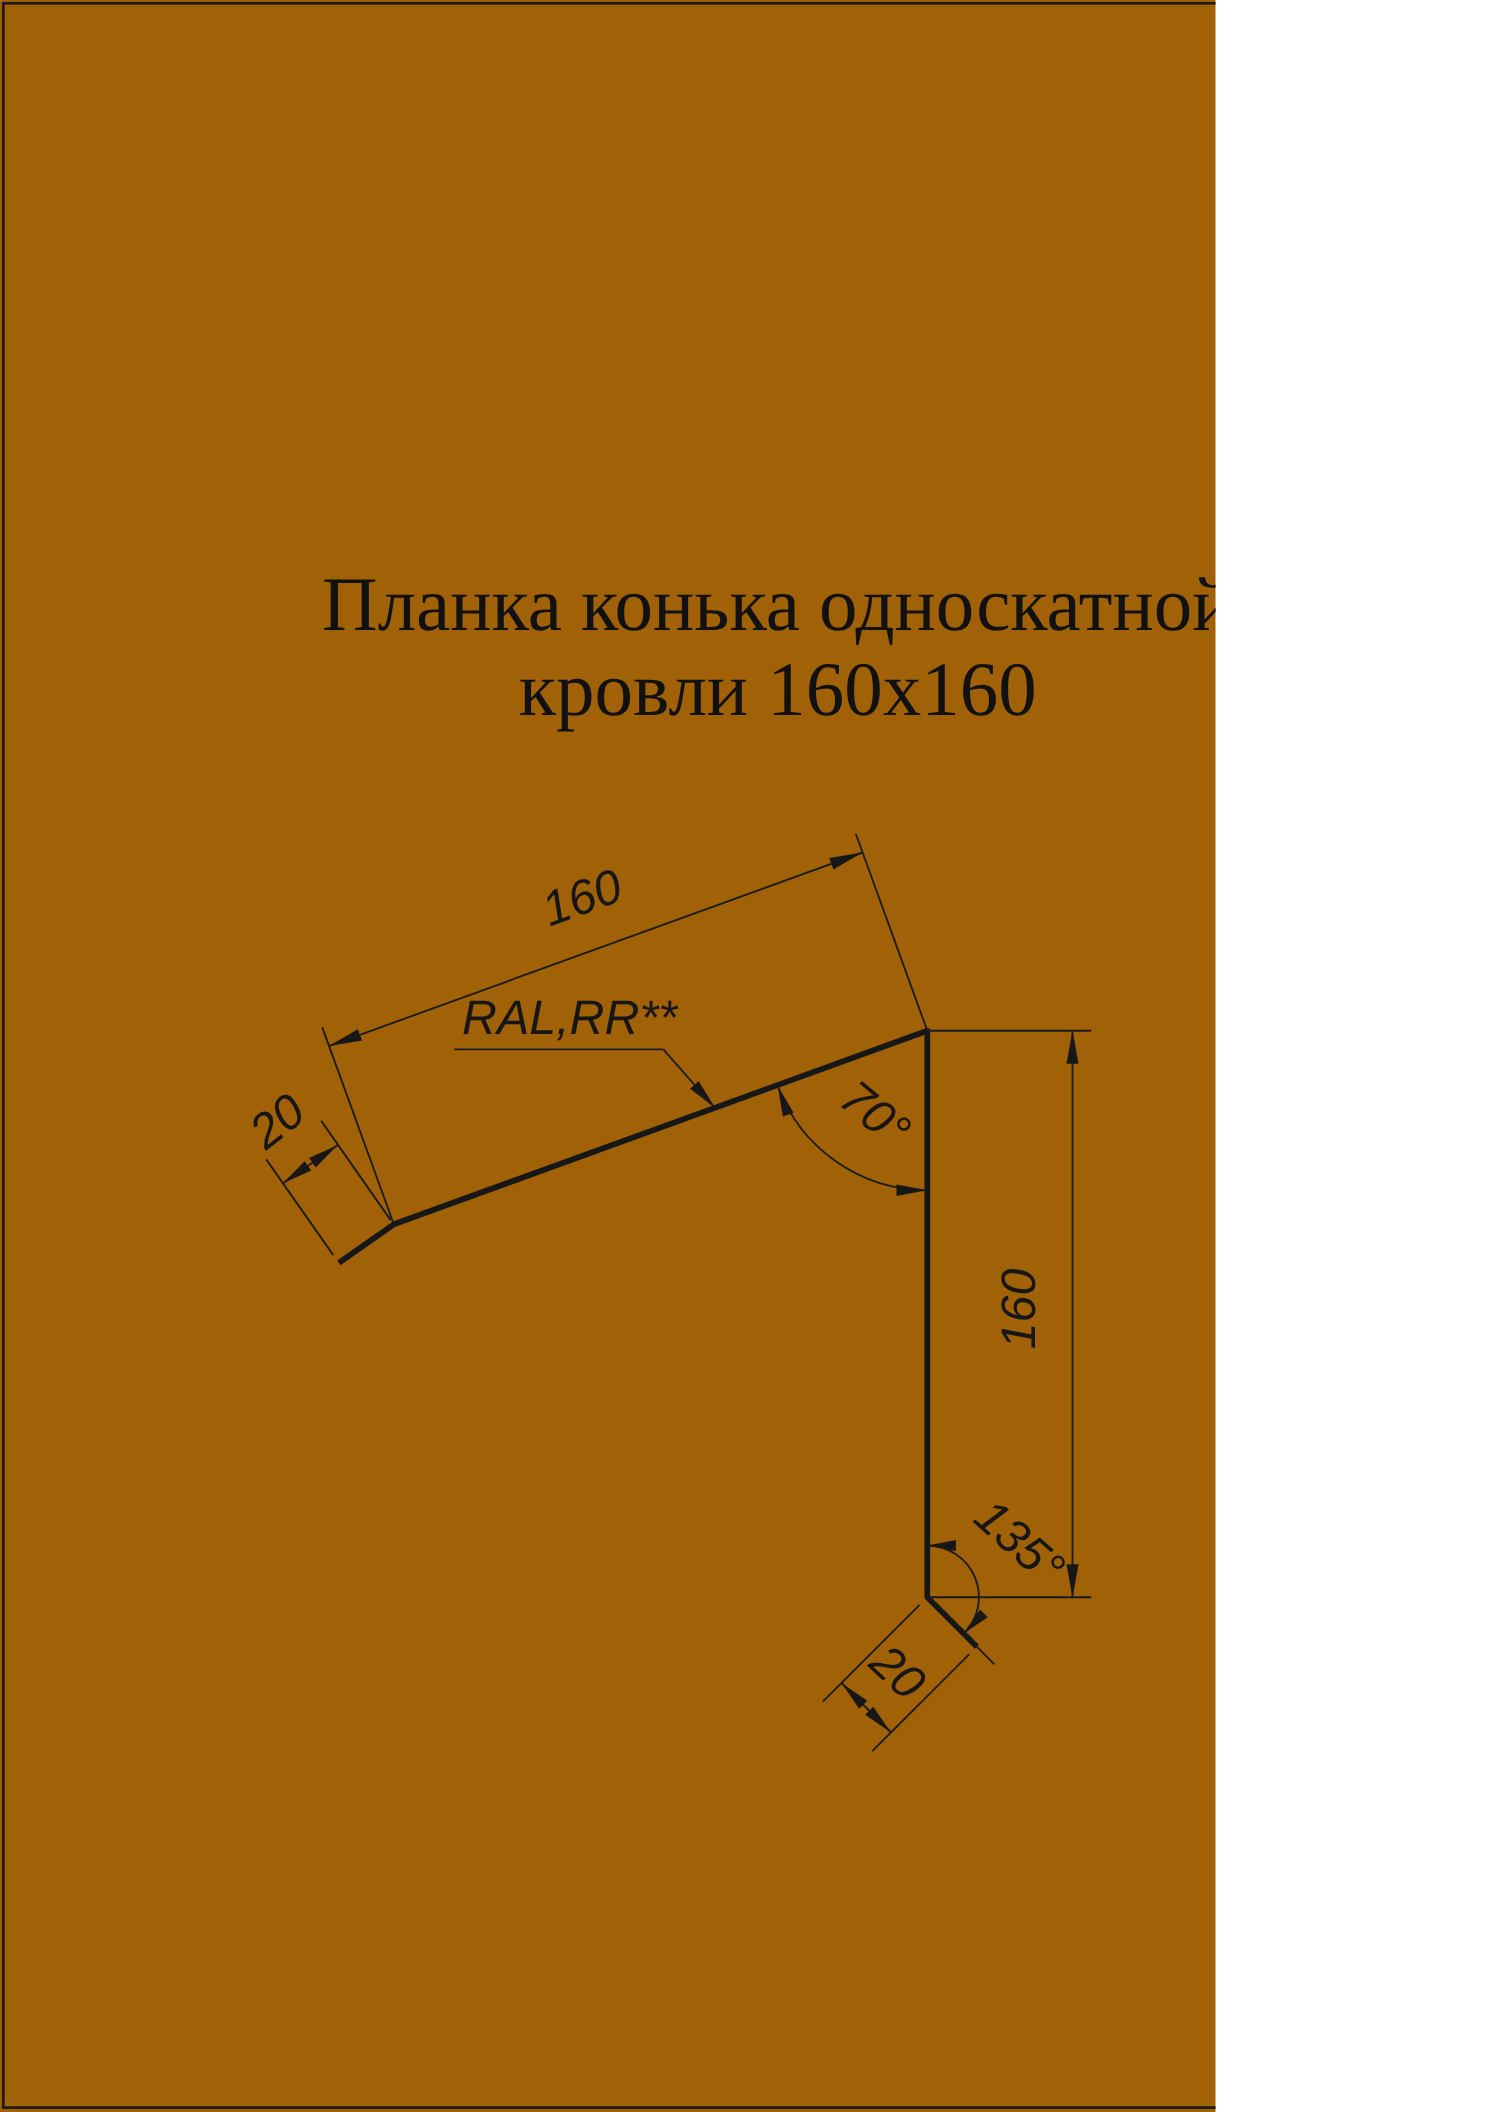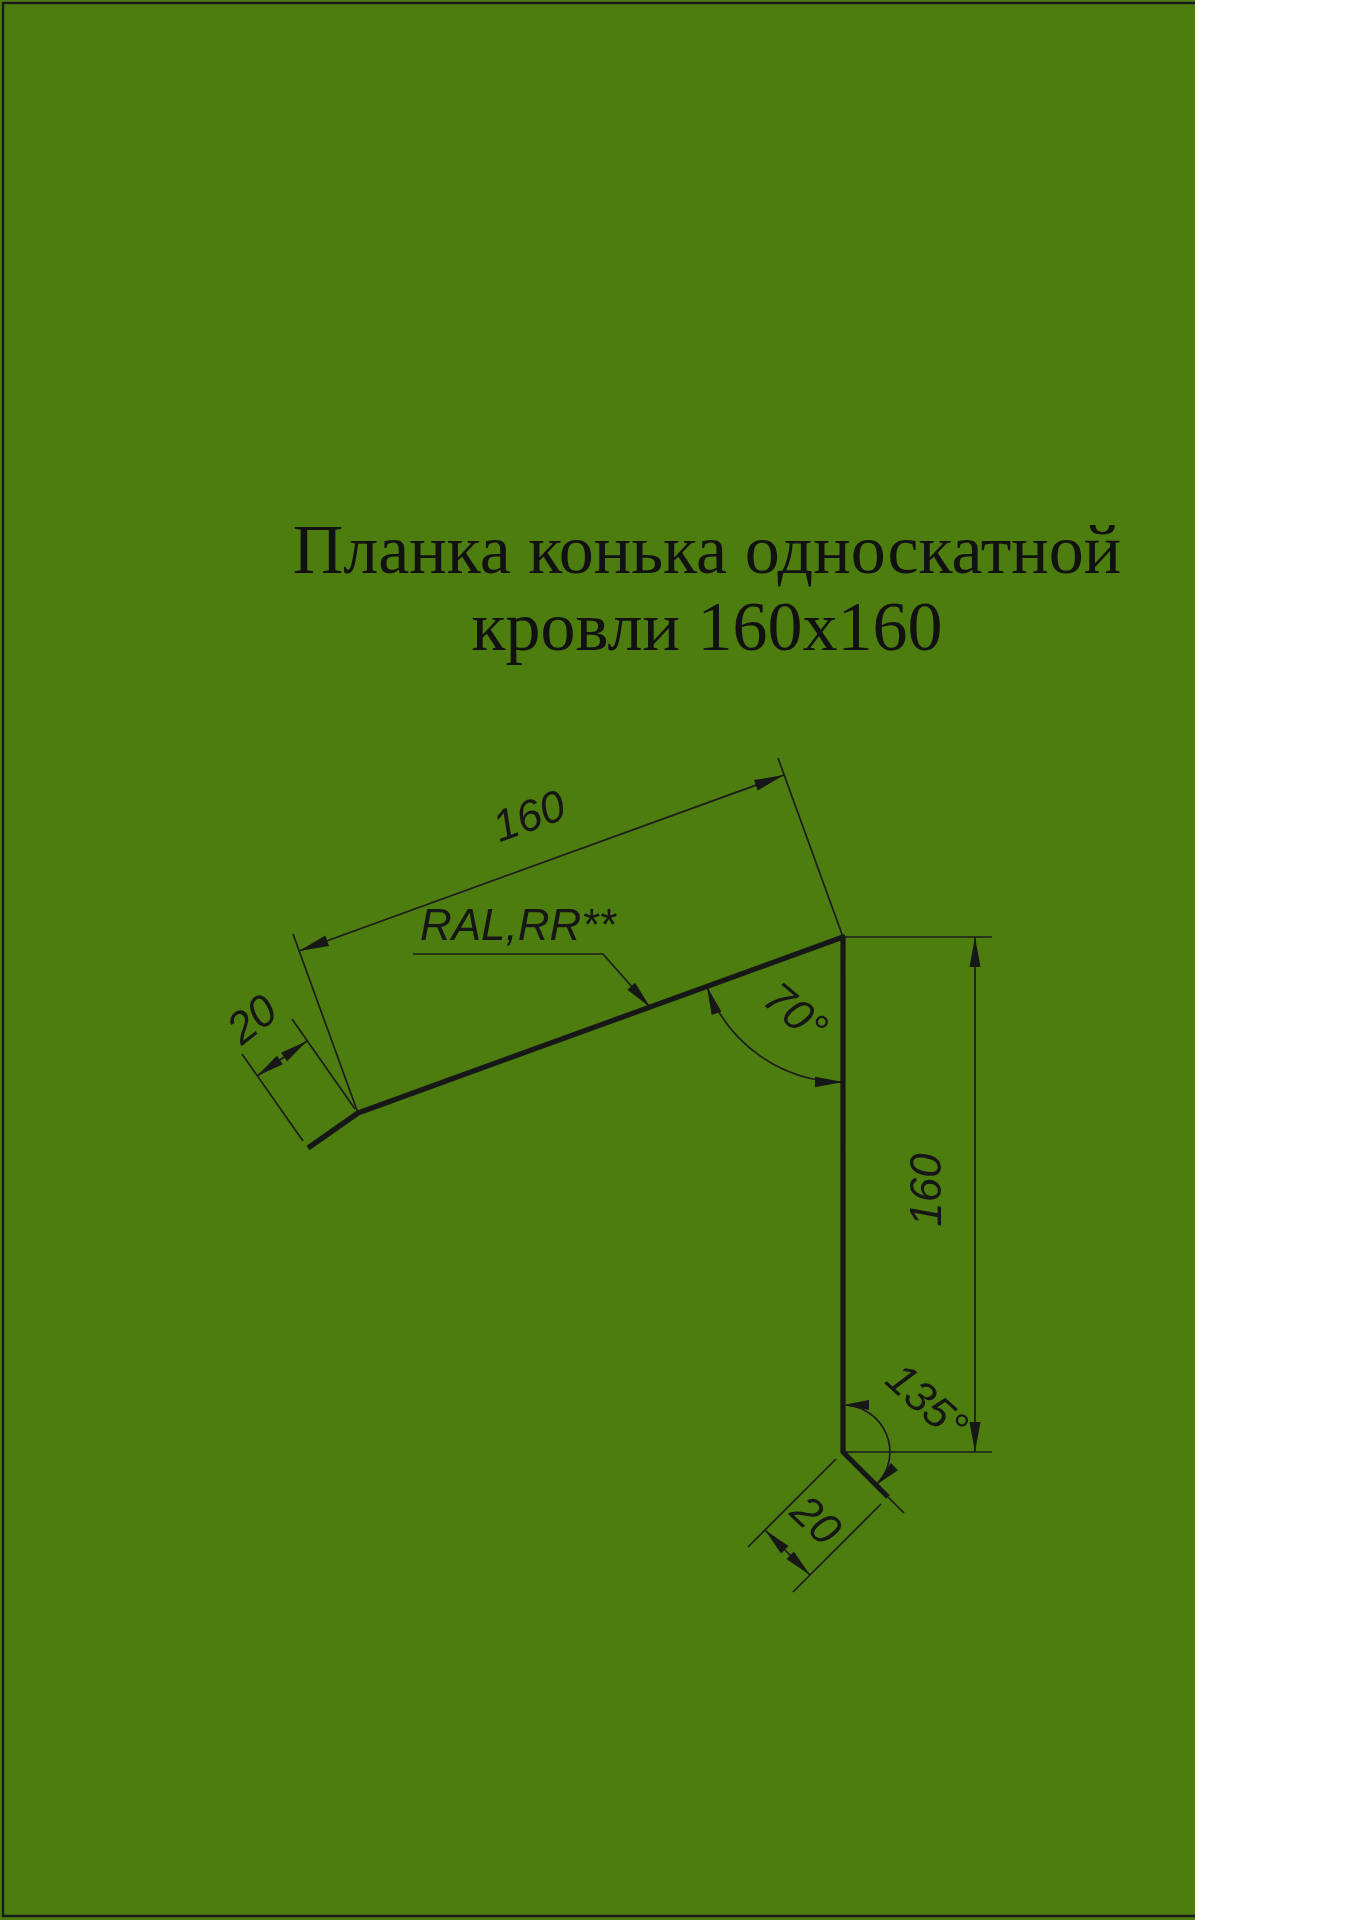--- a/index.html
+++ b/index.html
@@ -1,19 +1,19 @@
 <!DOCTYPE html>
 <html><head>
 <meta charset="utf-8">
 <style>
   html,body{margin:0;padding:0;background:#ffffff;}
   .page{
     position:relative;
-    width:1195px;height:1920px;
-    background:#4d7c0f;
+    width:1105px;height:1920px;
+    background:#a16207;
     overflow:hidden;
   }
   svg{display:block;}
   .thick{stroke:#171717;stroke-width:5.2;fill:none;stroke-linejoin:round;stroke-linecap:butt;}
   .thin{stroke:#1c1c1c;stroke-width:1.7;fill:none;}
   .arrow{fill:#171717;stroke:none;}
   .dimtext{
     font-family:"Liberation Sans","DejaVu Sans",sans-serif;
     font-style:italic;
     font-size:44px;

